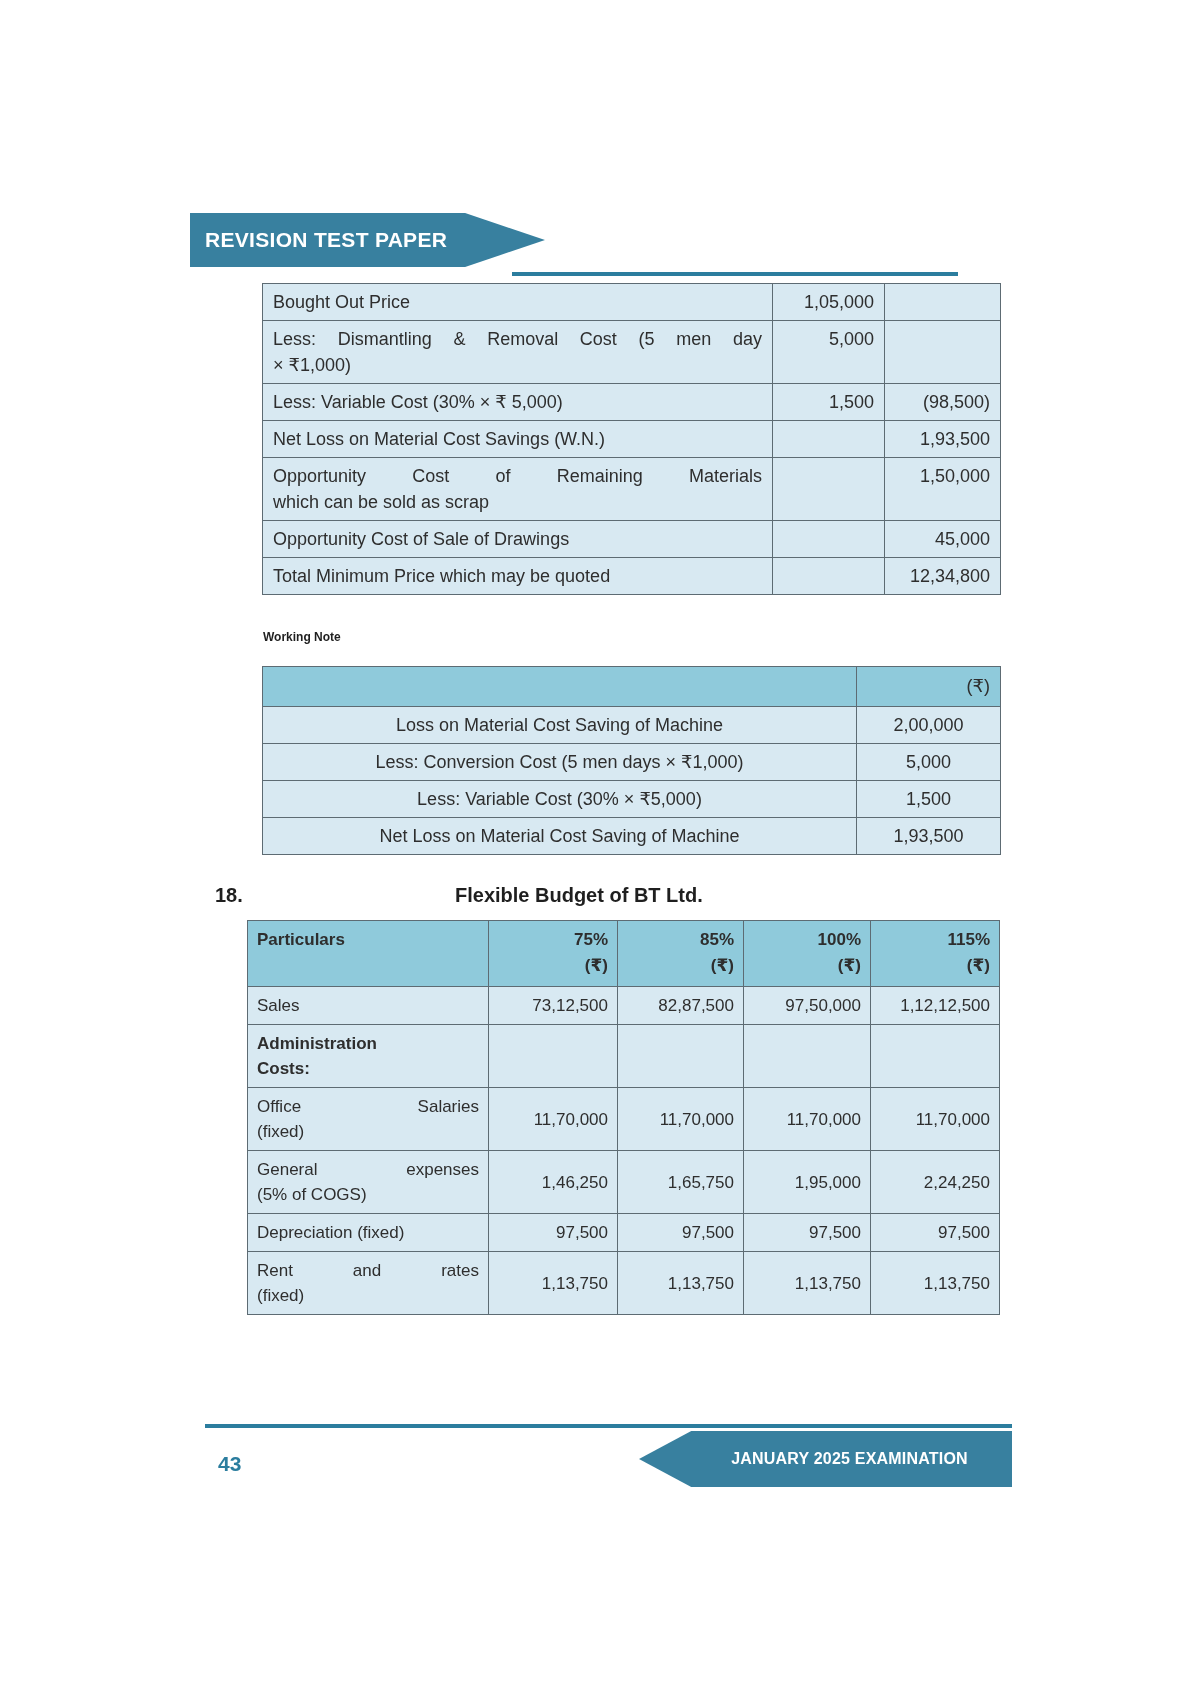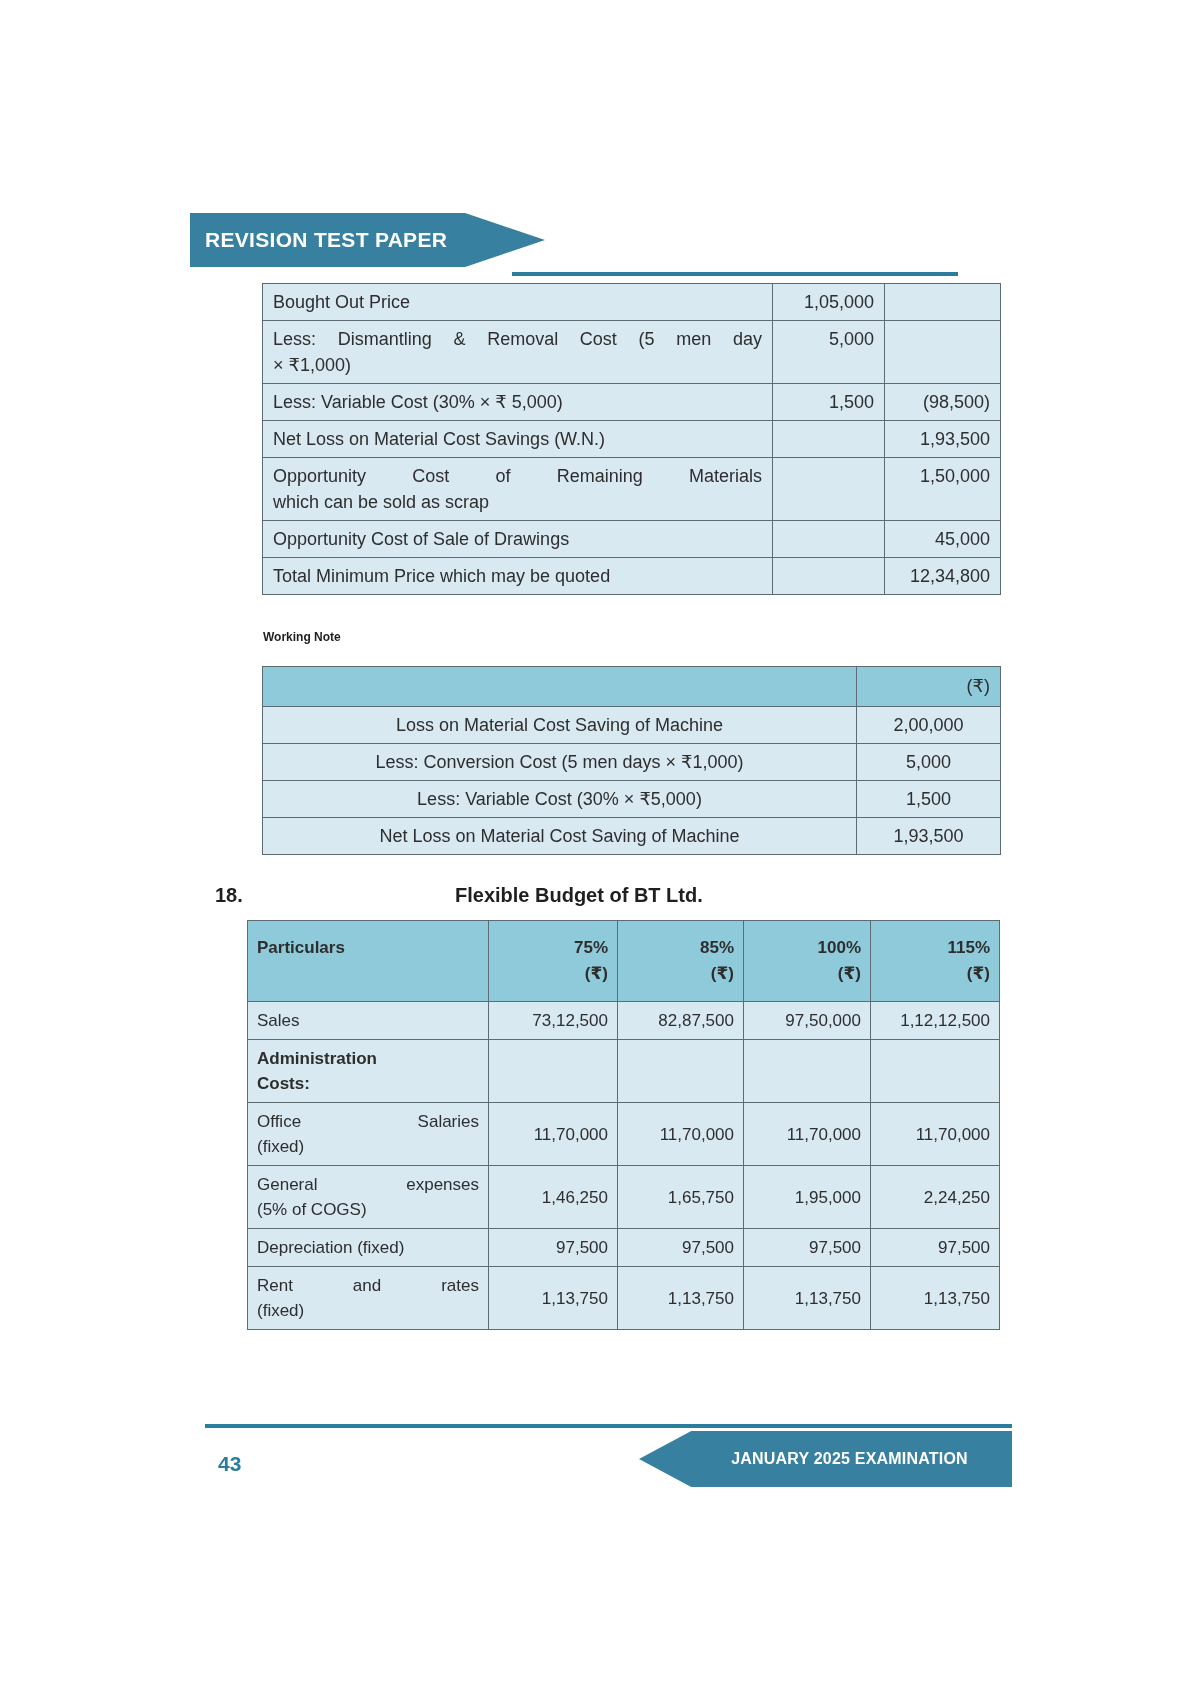--- a/index.html
+++ b/index.html
@@ -53,21 +53,21 @@
   
   .q18 { position:absolute; left:215px; top:884px; width:792px; height:28px; font-size:20px; font-weight:bold; color:#1f1f1f; }
   .q-num  { position:absolute; left:0; top:0; }
   .q-title{ position:absolute; left:240px; top:0; }
 
   
   .t3 { left:247px; top:920px; width:752px; font-size:17px; }
   .t3 td { padding:6px 9px; line-height:25px; }
   .t3 thead th {
     background:var(--table-header-bg,#8fcadb); font-weight:bold;
-    padding:14px 9px; line-height:26px; height:66px; vertical-align:top;
+    padding:6px 9px; line-height:26px; height:66px; vertical-align:top;
   }
   .t3 td.lbl { vertical-align:top; }
   .t3 td.num { vertical-align:middle; }
   .t3 tr.bold td { font-weight:bold; }
 
   
   .footer-rule { position:absolute; left:205px; top:1424px; width:807px; height:4px; background:var(--title-teal,#2b7d9e); }
   .banner-bottom {
     position:absolute; left:639px; top:1431px; width:373px; height:56px;
     background:var(--banner-teal,#38809f);

